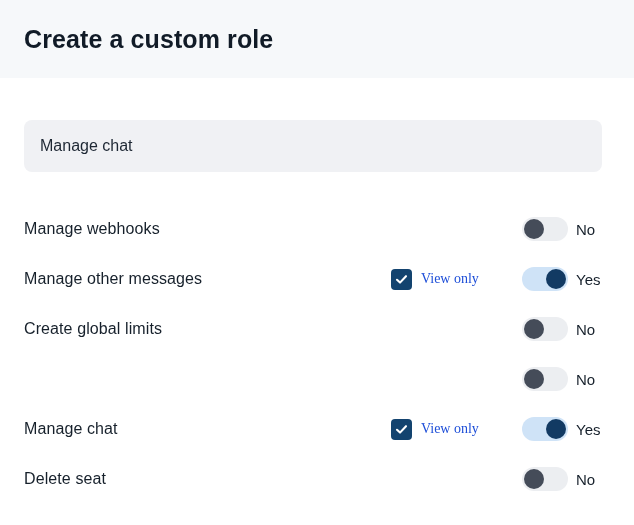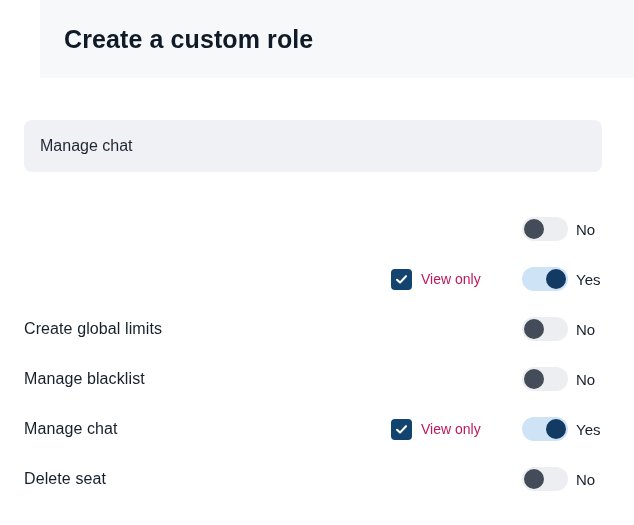--- a/index.html
+++ b/index.html
@@ -16,21 +16,20 @@
   }
 
   
   .header {
     height: 78px;
     background: #f6f8fa;
     display: flex;
     align-items: center;
     padding: 0 24px;
     box-sizing: border-box;
-    margin-left: 40px;
   }
   .header-title {
     font-size: 25px;
     font-weight: bold;
     color: #111b27;
     letter-spacing: 0.1px;
   }
 
   
   .content {
@@ -95,22 +94,23 @@
     border-radius: 4px;
     background: #13436f;
     display: flex;
     align-items: center;
     justify-content: center;
     flex: none;
   }
   .checkbox svg { display: block; }
   .viewonly-label {
     font-size: 14px;
-    color: #be185d;
+    color: #1d4ed8;
     white-space: nowrap;
+    font-family: Liberation Serif, serif;
   }
 
   
   .toggle-group {
     position: absolute;
     left: 498px;
     display: flex;
     align-items: center;
     gap: 8px;
   }
@@ -153,28 +153,30 @@
 </div>
 
 <div class="content">
 
   <div class="field-block">
     <input class="text-input" type="text" value="Manage chat" style="">
   </div>
 
   <div class="perm-list">
       <div class="perm-row">
-        <div class="toggle-group">
-          <div class="toggle">
-            <div class="knob"></div>
-          </div>
-          <span class="toggle-text">No</span>
-        </div>
-      </div>
-      <div class="perm-row">
+        <div class="perm-label">Manage webhooks</div>
+        <div class="toggle-group">
+          <div class="toggle">
+            <div class="knob"></div>
+          </div>
+          <span class="toggle-text">No</span>
+        </div>
+      </div>
+      <div class="perm-row">
+        <div class="perm-label">Manage other messages</div>
         <div class="viewonly-group">
           <div class="checkbox">
             <svg width="13" height="13" viewBox="0 0 13 13">
               <path d="M2 6.8 L5 9.6 L11 3.2" fill="none" stroke="#ffffff" stroke-width="2.1" stroke-linecap="round" stroke-linejoin="round"></path>
             </svg>
           </div>
           <span class="viewonly-label">View only</span>
         </div>
         <div class="toggle-group">
           <div class="toggle on">
@@ -186,21 +188,20 @@
       <div class="perm-row">
         <div class="perm-label">Create global limits</div>
         <div class="toggle-group">
           <div class="toggle">
             <div class="knob"></div>
           </div>
           <span class="toggle-text">No</span>
         </div>
       </div>
       <div class="perm-row">
-        <div class="perm-label">Manage blacklist</div>
         <div class="toggle-group">
           <div class="toggle">
             <div class="knob"></div>
           </div>
           <span class="toggle-text">No</span>
         </div>
       </div>
       <div class="perm-row">
         <div class="perm-label">Manage chat</div>
         <div class="viewonly-group">

